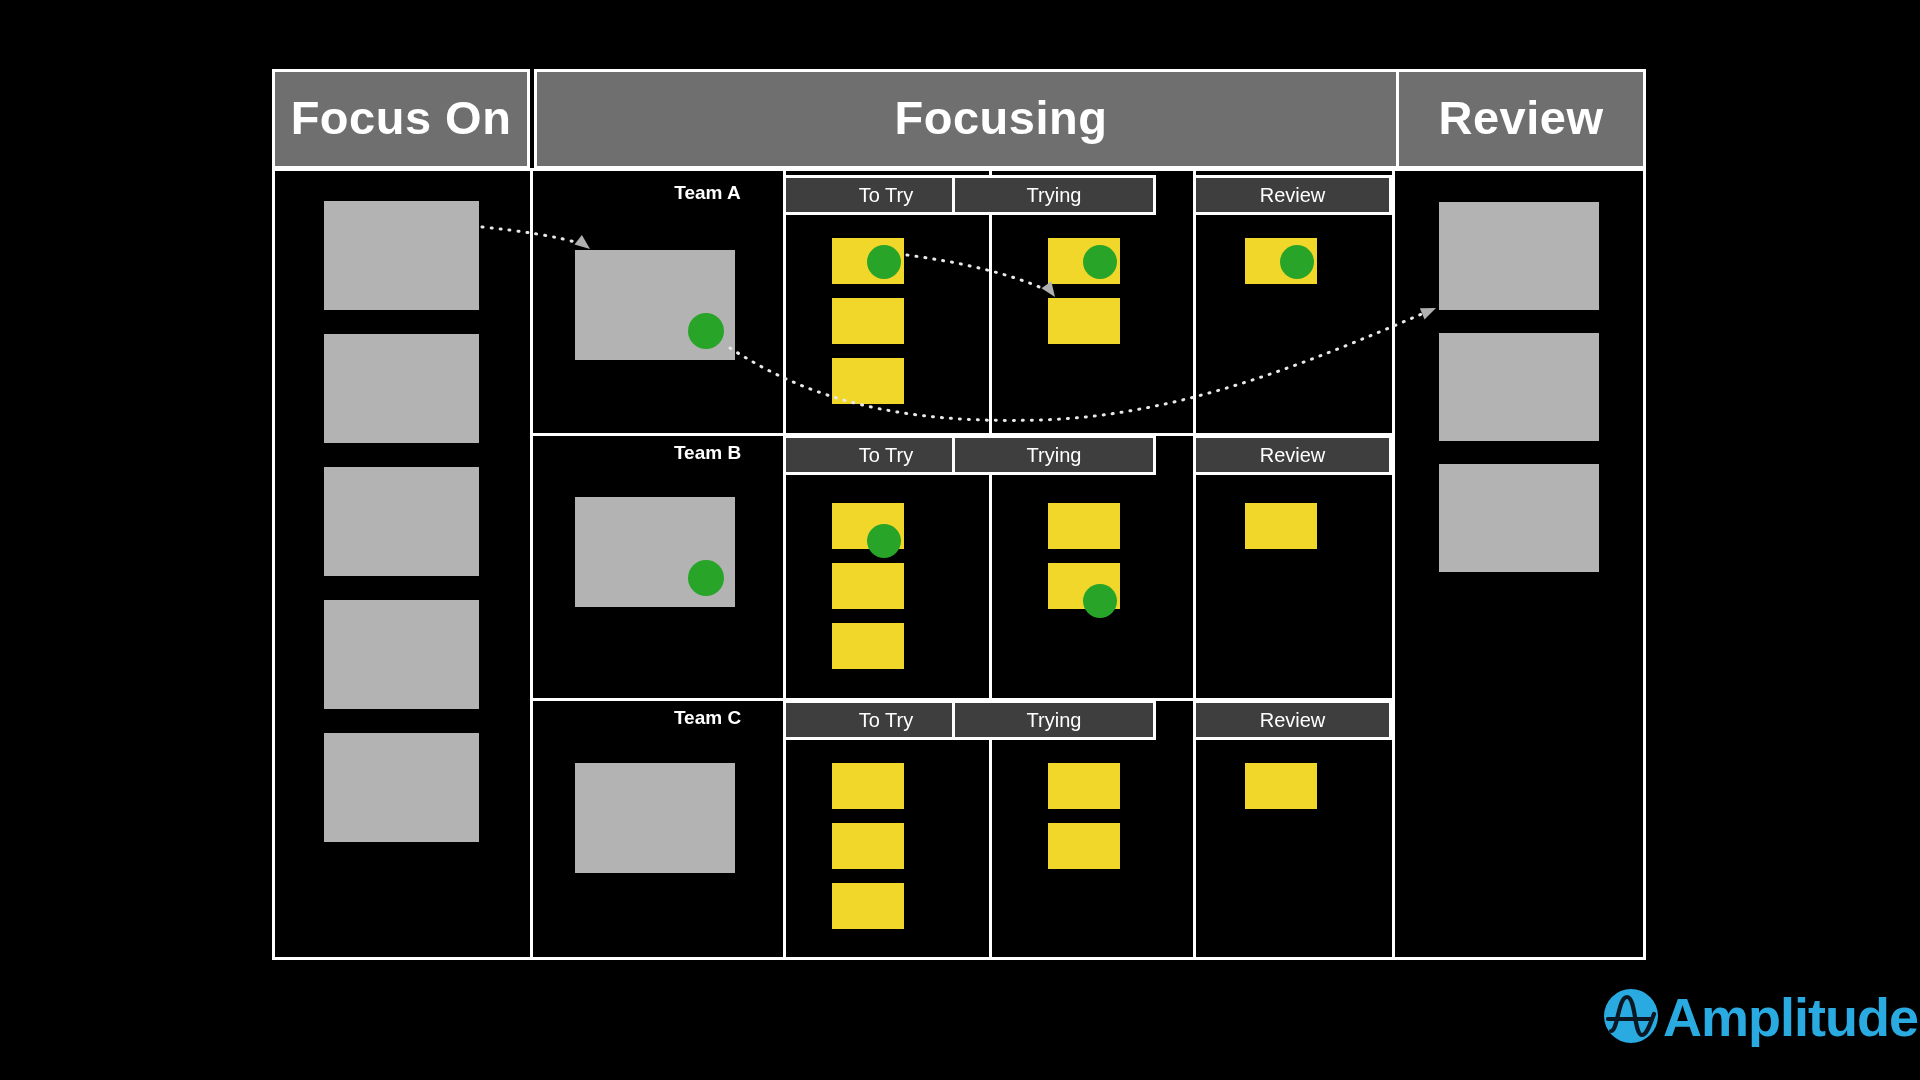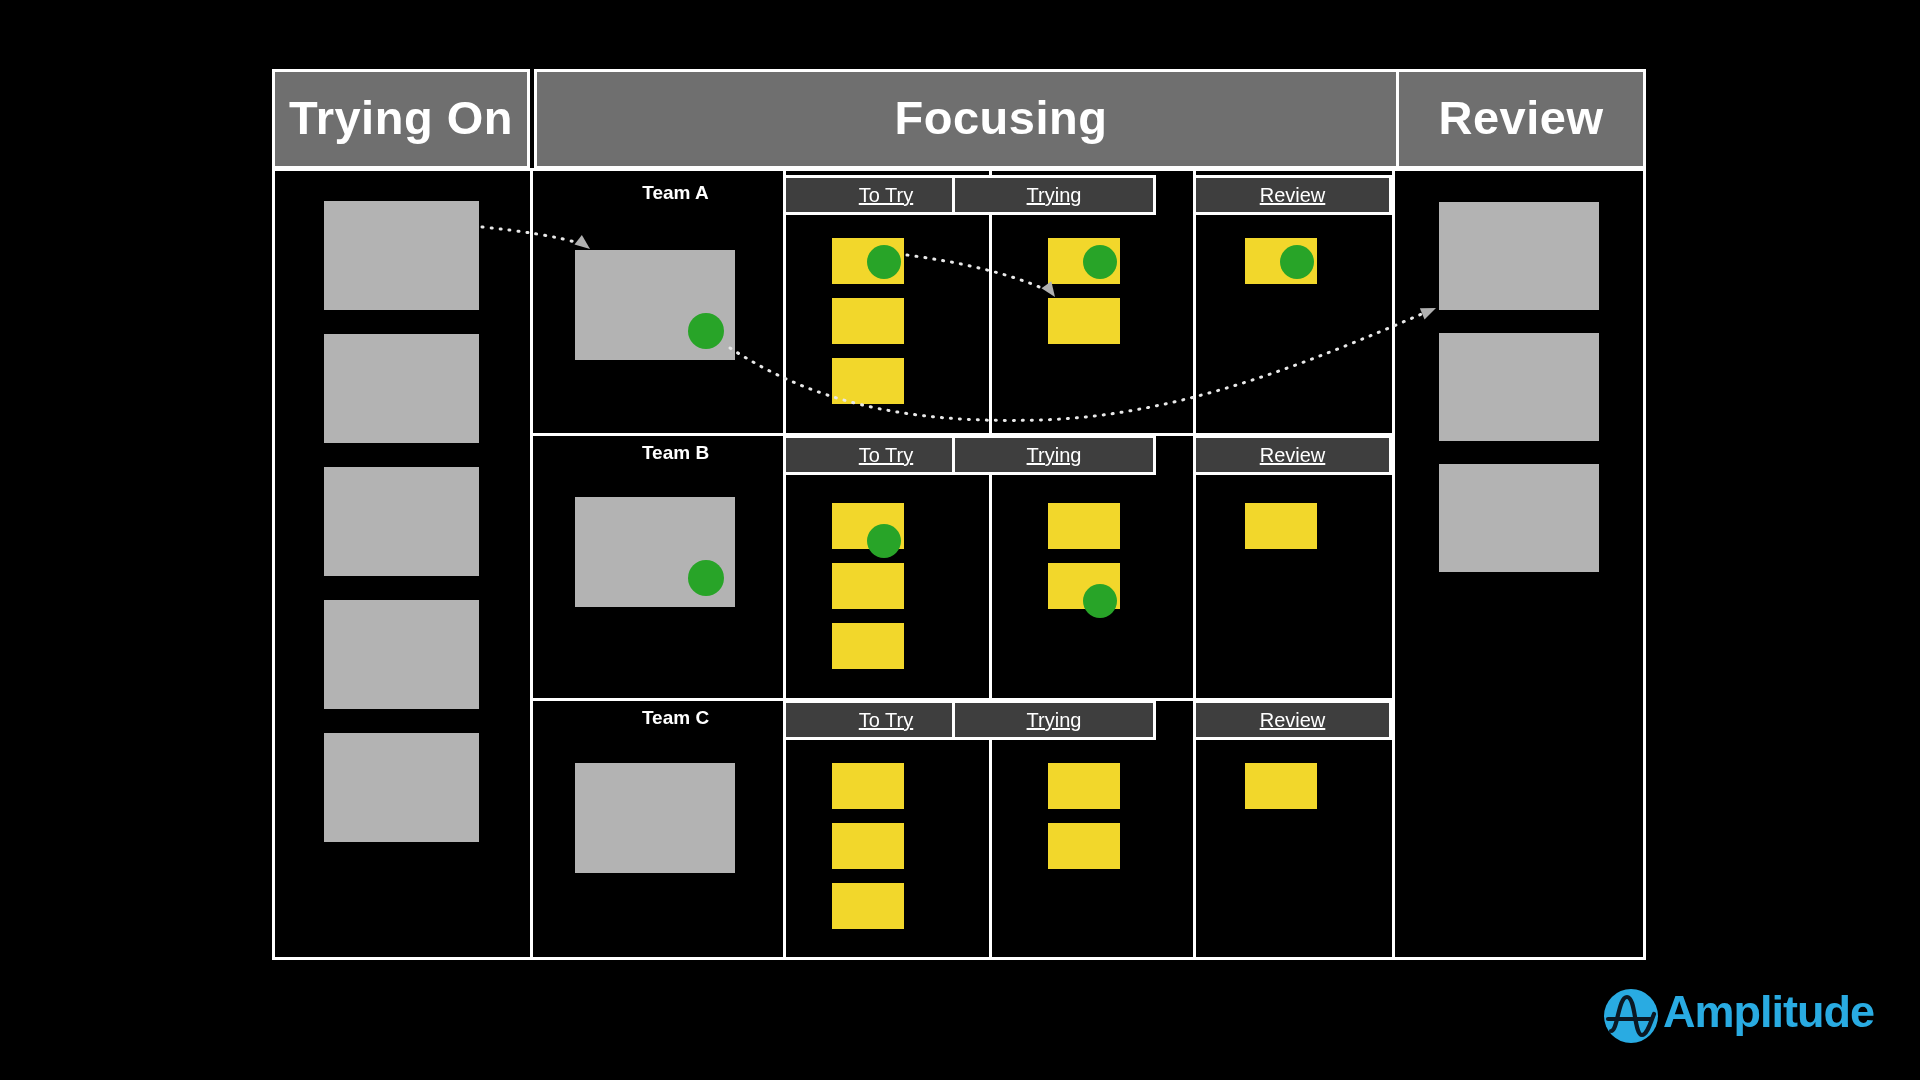--- a/index.html
+++ b/index.html
@@ -20,26 +20,26 @@
   .vline{position:absolute;top:0;width:3px;height:786px;background:#fff;}
   .hline{position:absolute;left:255px;width:865px;height:3px;background:#fff;}
 
   
   .team-row{position:absolute;left:0;top:0;width:1920px;height:0;}
   .row-a{--strip-top:175px;--card-top:250px;--sticky-top:238px;}
   .row-b{--strip-top:435px;--card-top:497px;--sticky-top:503px;}
   .row-c{--strip-top:700px;--card-top:763px;--sticky-top:763px;}
   .strip{position:absolute;top:var(--strip-top);height:40px;box-sizing:border-box;
          background:var(--gray-subheader,#3e3e3e);border:3px solid #fff;color:#fff;
-         font-size:20px;text-align:center;line-height:34px;text-decoration:underline;}
+         font-size:20px;text-align:center;line-height:34px;}
   .cell-totry{left:783px;width:206px;}
   .cell-trying{left:952px;width:204px;}
   .cell-review{left:1193px;width:199px;}
   .team-label{position:absolute;left:530px;width:291px;top:var(--strip-top);height:40px;
-              color:#fff;font-weight:bold;font-size:19px;text-align:center;line-height:36px;}
+              color:#fff;font-weight:bold;font-size:19px;text-align:center;line-height:36px;padding-left:32px;}
 
   
   .team-card{position:absolute;left:575px;top:var(--card-top);width:160px;height:110px;
              background:var(--gray-card,#b3b3b3);}
   .gray-card{width:155px;height:109px;background:var(--gray-card,#b3b3b3);flex:none;}
   #focus-cards{position:absolute;left:275px;top:171px;width:252px;height:786px;
                display:flex;flex-direction:column;align-items:center;gap:24px;padding-top:30px;box-sizing:border-box;}
   #review-cards{position:absolute;left:1395px;top:171px;width:248px;height:786px;
                 display:flex;flex-direction:column;align-items:center;gap:23px;padding-top:31px;box-sizing:border-box;}
   #review-cards .gray-card{width:160px;height:108px;}
@@ -51,29 +51,29 @@
   .dot{position:absolute;width:34px;height:34px;border-radius:50%;background:var(--green,#28a428);}
   .dot.mid{left:calc(72% - 17px);top:calc(52% - 17px);}
   .dot.low{left:calc(72% - 17px);top:calc(82% - 17px);}
   .card-dot{width:36px;height:36px;left:calc(82% - 18px);top:calc(74% - 18px);}
 
   
   #arrows{position:absolute;left:0;top:0;width:1920px;height:1080px;pointer-events:none;}
 
   
   #logo{position:absolute;left:1596px;top:985px;width:310px;height:70px;}
-  #logo-text{position:absolute;left:67px;top:1px;font-size:45px;font-weight:bold;
+  #logo-text{position:absolute;left:67px;top:1px;font-size:54px;font-weight:bold;
              letter-spacing:-1px;color:var(--brand-blue,#29abe2);}
 </style>
 </head>
 <body>
 
 <div id="stage">
 
-  <div class="hdr" id="hdr-focus">Trying On</div>
+  <div class="hdr" id="hdr-focus">Focus On</div>
   <div class="hdr" id="hdr-focusing">Focusing</div>
   <div class="hdr" id="hdr-review">Review</div>
 
   <div id="body-frame">
     <div class="vline" style="left:255px"></div>
     <div class="vline" style="left:508px"></div>
     <div class="vline" style="left:714px"></div>
     <div class="vline" style="left:918px"></div>
     <div class="vline" style="left:1117px"></div>
     <div class="hline" style="top:262px"></div>

